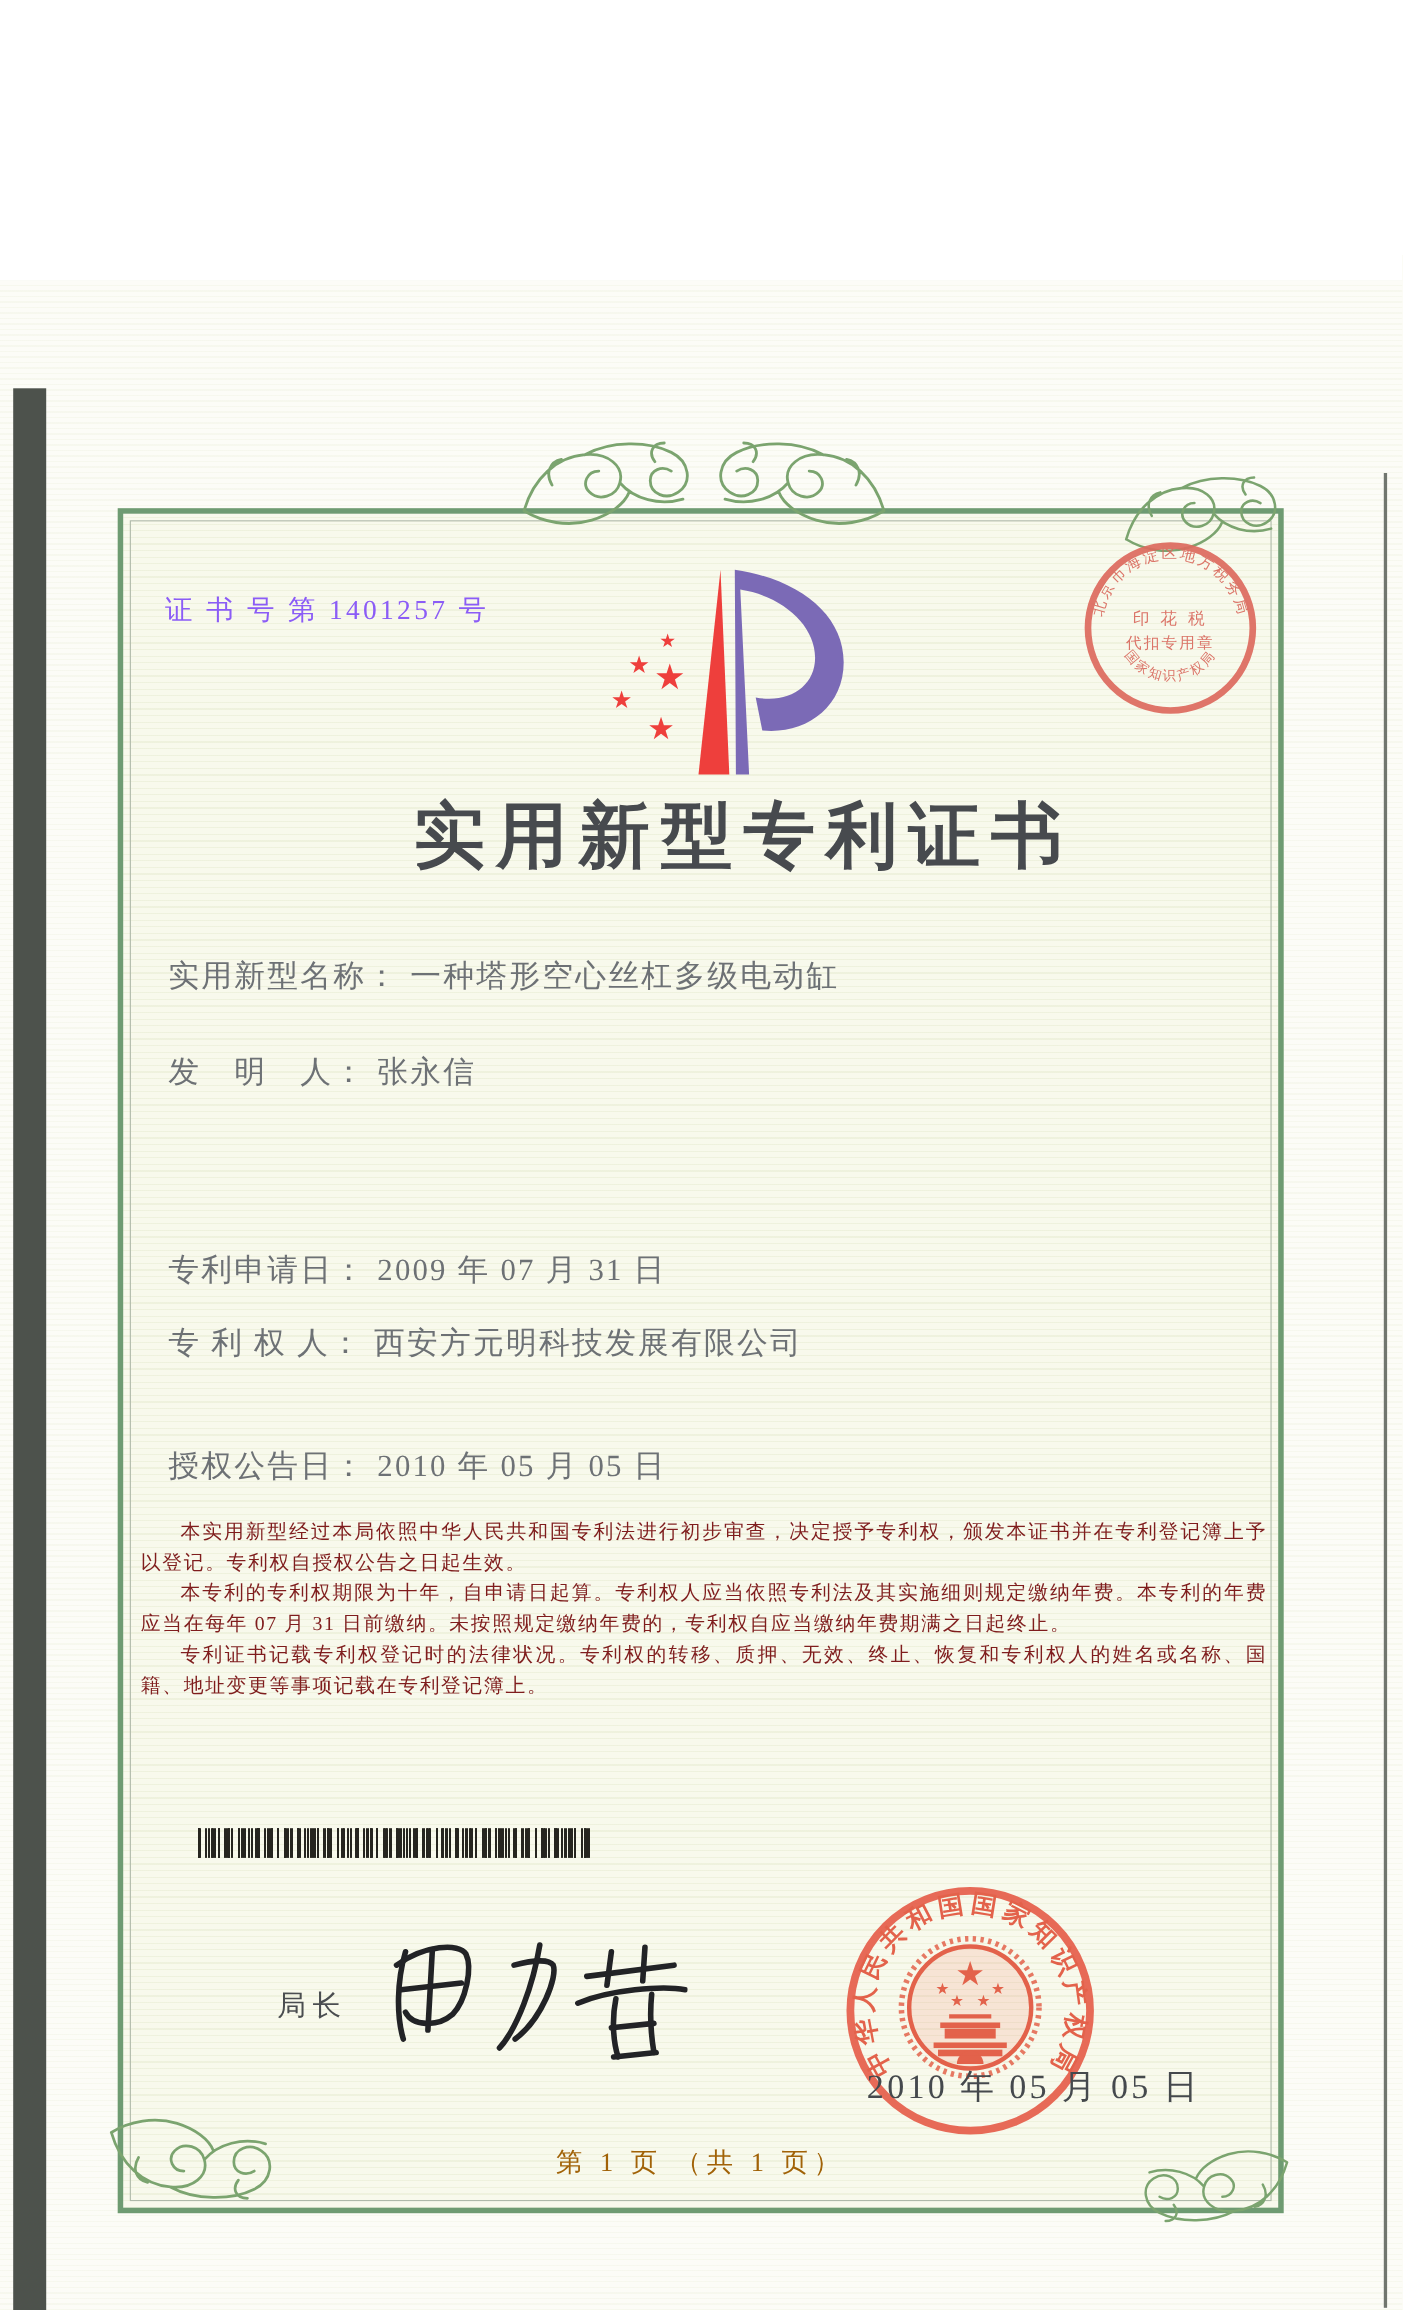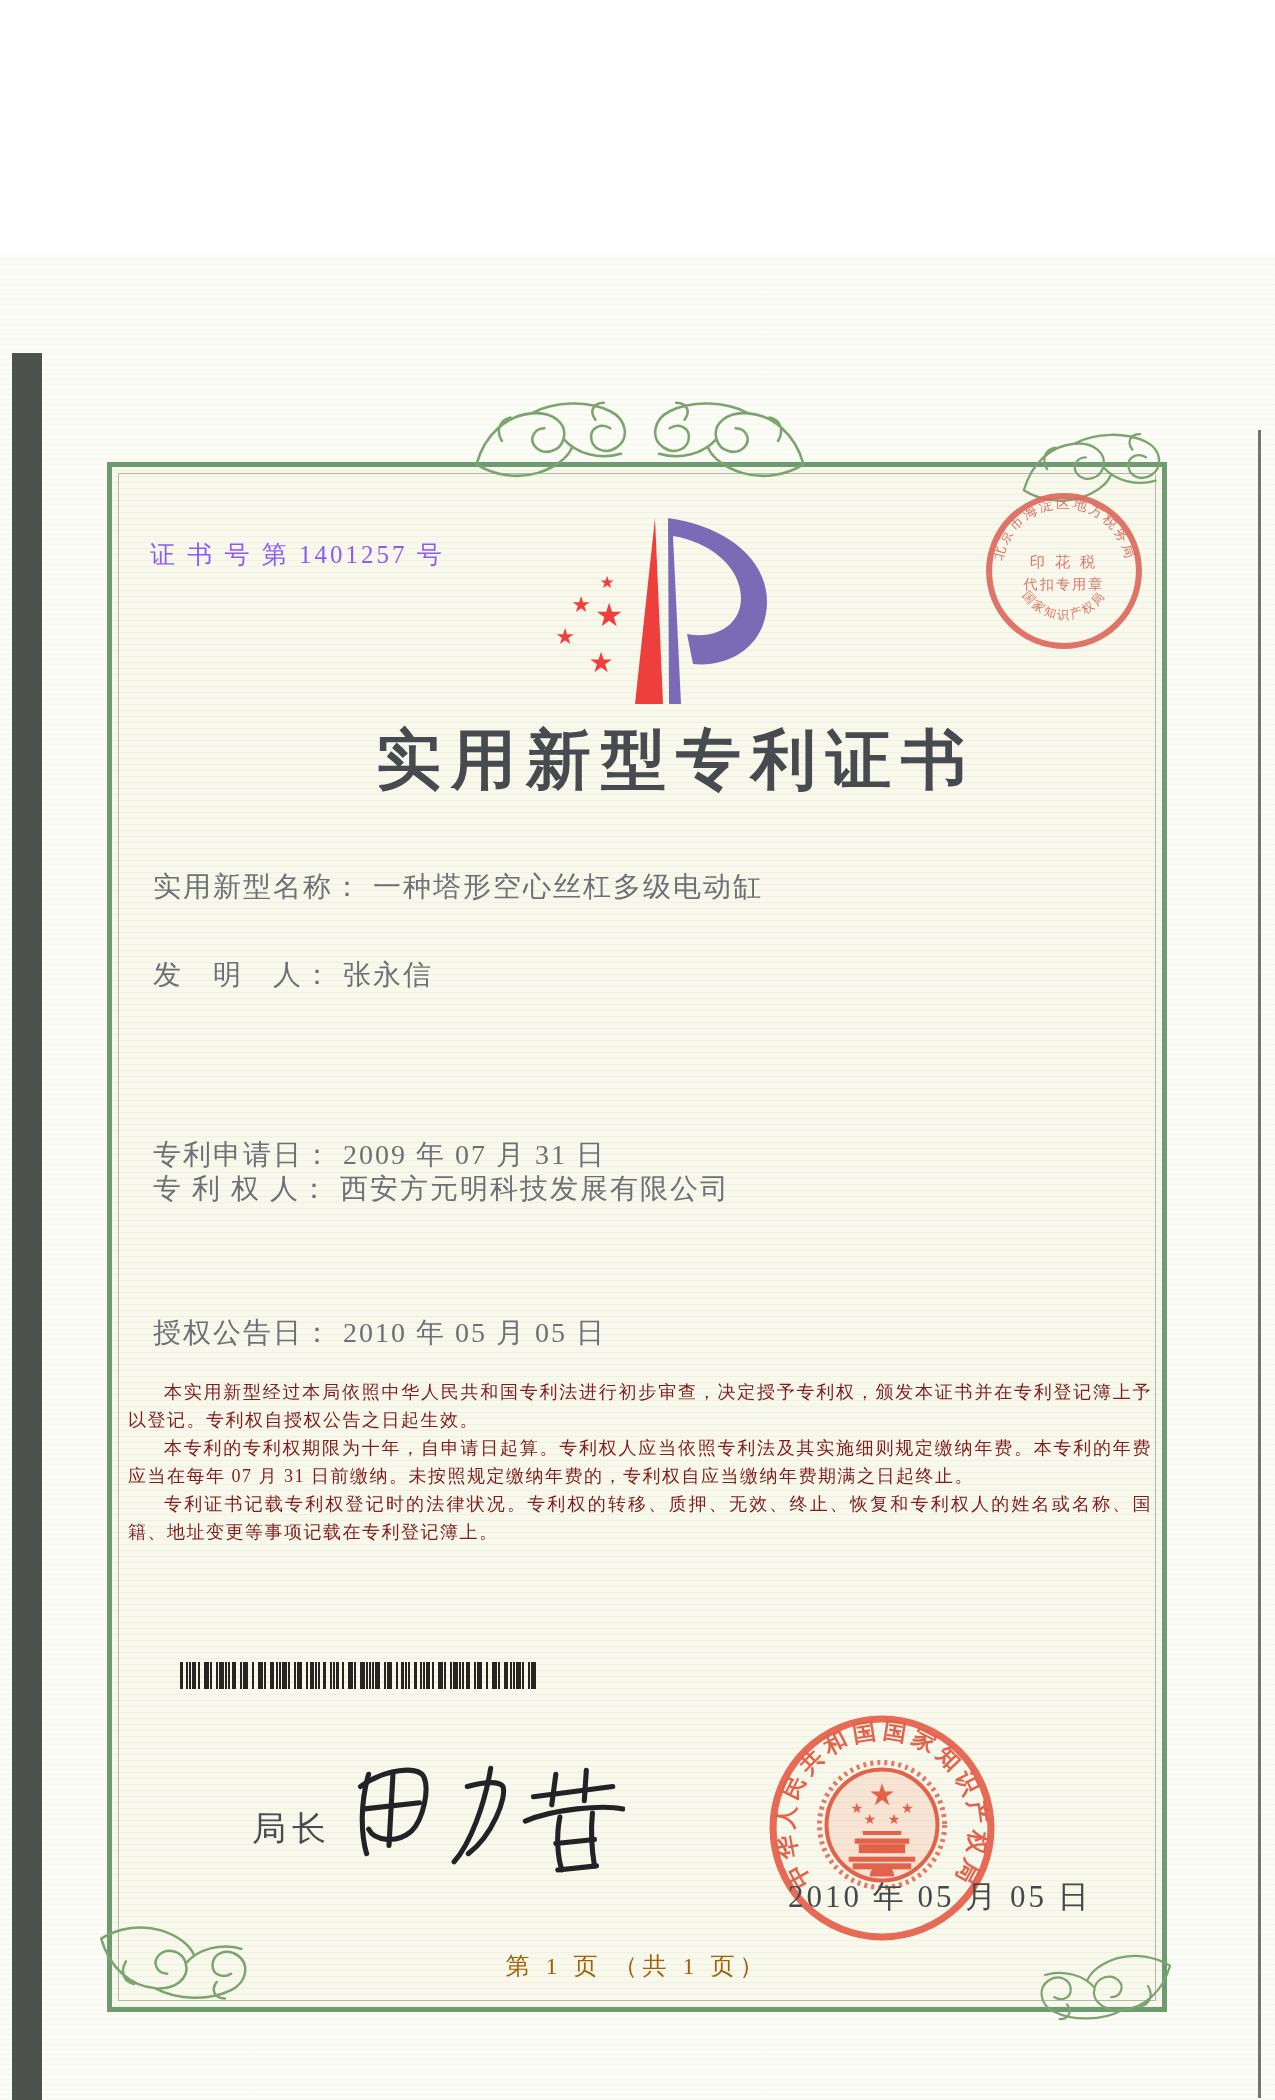--- a/index.html
+++ b/index.html
@@ -29,31 +29,31 @@
   
   .cert-no{position:absolute;left:150px;top:538px;font-size:25px;color:#8b5cf6;letter-spacing:3px;}
   .logo{position:absolute;left:535px;top:516px;width:255px;height:192px;}
   .tax-stamp{position:absolute;left:983px;top:490px;width:162px;height:162px;opacity:.92;}
   .title{
     position:absolute;left:107px;top:716px;width:1060px;text-align:center;
     font-size:65px;font-weight:600;color:#474a4e;letter-spacing:10px;padding-left:39px;
   }
   .field{position:absolute;left:153px;font-size:28px;color:#6d7175;letter-spacing:2px;white-space:nowrap;}
   .field .val{margin-left:10px;}
-  .f0{top:868px;} .f1{top:956px;} .f2{top:1046px;} .f3{top:1136px;} .f4{top:1170px;text-align:center;} .f5{top:1314px;}
+  .f0{top:868px;} .f1{top:956px;} .f2{top:1046px;} .f3{top:1136px;} .f4{top:1202px;text-align:center;} .f5{top:1314px;}
   .body-text{position:absolute;left:128px;top:1378px;width:1024px;}
   .body-text p{margin:0;font-size:18px;line-height:28px;color:#7f1d1d;text-indent:2em;letter-spacing:1.5px;text-align:justify;}
   .barcode{
     position:absolute;left:180px;top:1662px;width:357px;height:27px;
     background-image:
       repeating-linear-gradient(90deg,#26251f 0 2px,transparent 2px 6px),
       repeating-linear-gradient(90deg,#26251f 0 3px,transparent 3px 13px),
       repeating-linear-gradient(90deg,#26251f 0 2px,transparent 2px 9px);
   }
-  .sig-label{position:absolute;left:252px;top:1806px;font-size:34px;color:#4a4d50;letter-spacing:6px;}
+  .sig-label{position:absolute;left:252px;top:1806px;font-size:26px;color:#4a4d50;letter-spacing:6px;}
   .signature{position:absolute;left:330px;top:1756px;width:295px;height:152px;}
   .sr{position:absolute;width:1px;height:1px;overflow:hidden;clip-path:inset(50%);white-space:nowrap;}
   .seal{position:absolute;left:766px;top:1712px;width:232px;height:232px;opacity:.93;}
   .seal-date{position:absolute;left:788px;top:1876px;font-size:31px;color:#45494d;letter-spacing:3px;z-index:6;white-space:nowrap;}
   .footer{position:absolute;left:107px;top:1950px;width:1060px;text-align:center;font-size:24px;color:#a16207;letter-spacing:5px;}
 </style>
 </head>
 <body>
 
 <div id="page">

